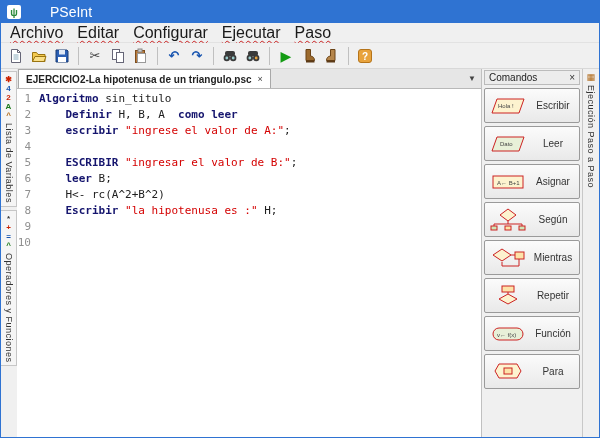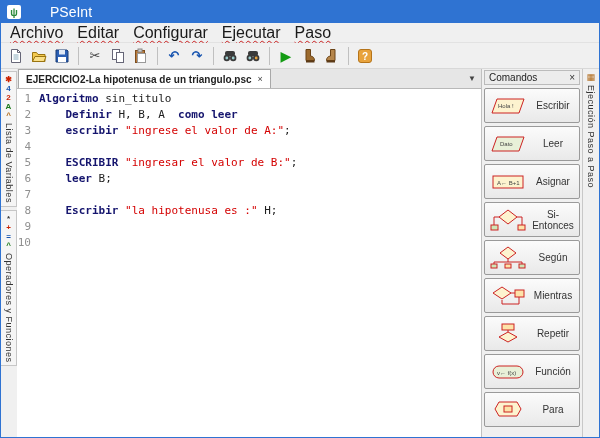--- a/index.html
+++ b/index.html
@@ -246,21 +246,21 @@
           <div class="line">
             <span class="ln">5</span>
             <span class="lc"><span class="tok-p">    </span><span class="tok-k">ESCRIBIR</span><span class="tok-p"> </span><span class="tok-s">"ingresar el valor de B:"</span><span class="tok-p">;</span></span>
           </div>
           <div class="line">
             <span class="ln">6</span>
             <span class="lc"><span class="tok-p">    </span><span class="tok-k">leer</span><span class="tok-p"> B;</span></span>
           </div>
           <div class="line">
             <span class="ln">7</span>
-            <span class="lc"><span class="tok-p">    </span></span>
+            <span class="lc"><span class="tok-p">    </span><span class="tok-p">H&lt;- rc(A^2+B^2)</span></span>
           </div>
           <div class="line">
             <span class="ln">8</span>
             <span class="lc"><span class="tok-p">    </span><span class="tok-k">Escribir</span><span class="tok-p"> </span><span class="tok-s">"la hipotenusa es :"</span><span class="tok-p"> H;</span></span>
           </div>
           <div class="line">
             <span class="ln">9</span>
             <span class="lc"></span>
           </div>
           <div class="line">
@@ -298,32 +298,20 @@
               <svg viewBox="0 0 40 24">
                 <rect x="5" y="6" width="30" height="12" fill="#fdf3cf" stroke="#cc2222" stroke-width="1"></rect>
                 <text x="9" y="14.5" font-size="6" fill="#444">A← B+1</text>
               </svg>
             </span>
             <span class="clabel">Asignar</span>
           </button>
           <button class="cmd">
             <span class="cicon">
               <svg viewBox="0 0 40 24">
-                <polygon points="20,2 29,9 20,16 11,9" fill="#fdf3cf" stroke="#cc2222" stroke-width="1"></polygon>
-                <polyline points="11,9 6,9 6,17" fill="none" stroke="#cc2222" stroke-width="1"></polyline>
-                <polyline points="29,9 34,9 34,17" fill="none" stroke="#cc2222" stroke-width="1"></polyline>
-                <rect x="3" y="17" width="7" height="5" fill="#cfe6b8" stroke="#cc2222" stroke-width="1"></rect>
-                <rect x="30" y="17" width="7" height="5" fill="#fde3a9" stroke="#cc2222" stroke-width="1"></rect>
-              </svg>
-            </span>
-            <span class="clabel">Si-Entonces</span>
-          </button>
-          <button class="cmd">
-            <span class="cicon">
-              <svg viewBox="0 0 40 24">
                 <polygon points="20,1 28,7 20,13 12,7" fill="#fdf3cf" stroke="#cc2222" stroke-width="1"></polygon>
                 <polyline points="20,13 20,16" fill="none" stroke="#cc2222" stroke-width="1"></polyline>
                 <polyline points="6,18 6,16 34,16 34,18" fill="none" stroke="#cc2222" stroke-width="1"></polyline>
                 <rect x="3" y="18" width="6" height="4" fill="#cfe6b8" stroke="#cc2222" stroke-width="1"></rect>
                 <rect x="17" y="18" width="6" height="4" fill="#fde3a9" stroke="#cc2222" stroke-width="1"></rect>
                 <rect x="31" y="18" width="6" height="4" fill="#cfe6b8" stroke="#cc2222" stroke-width="1"></rect>
               </svg>
             </span>
             <span class="clabel">Según</span>
           </button>

